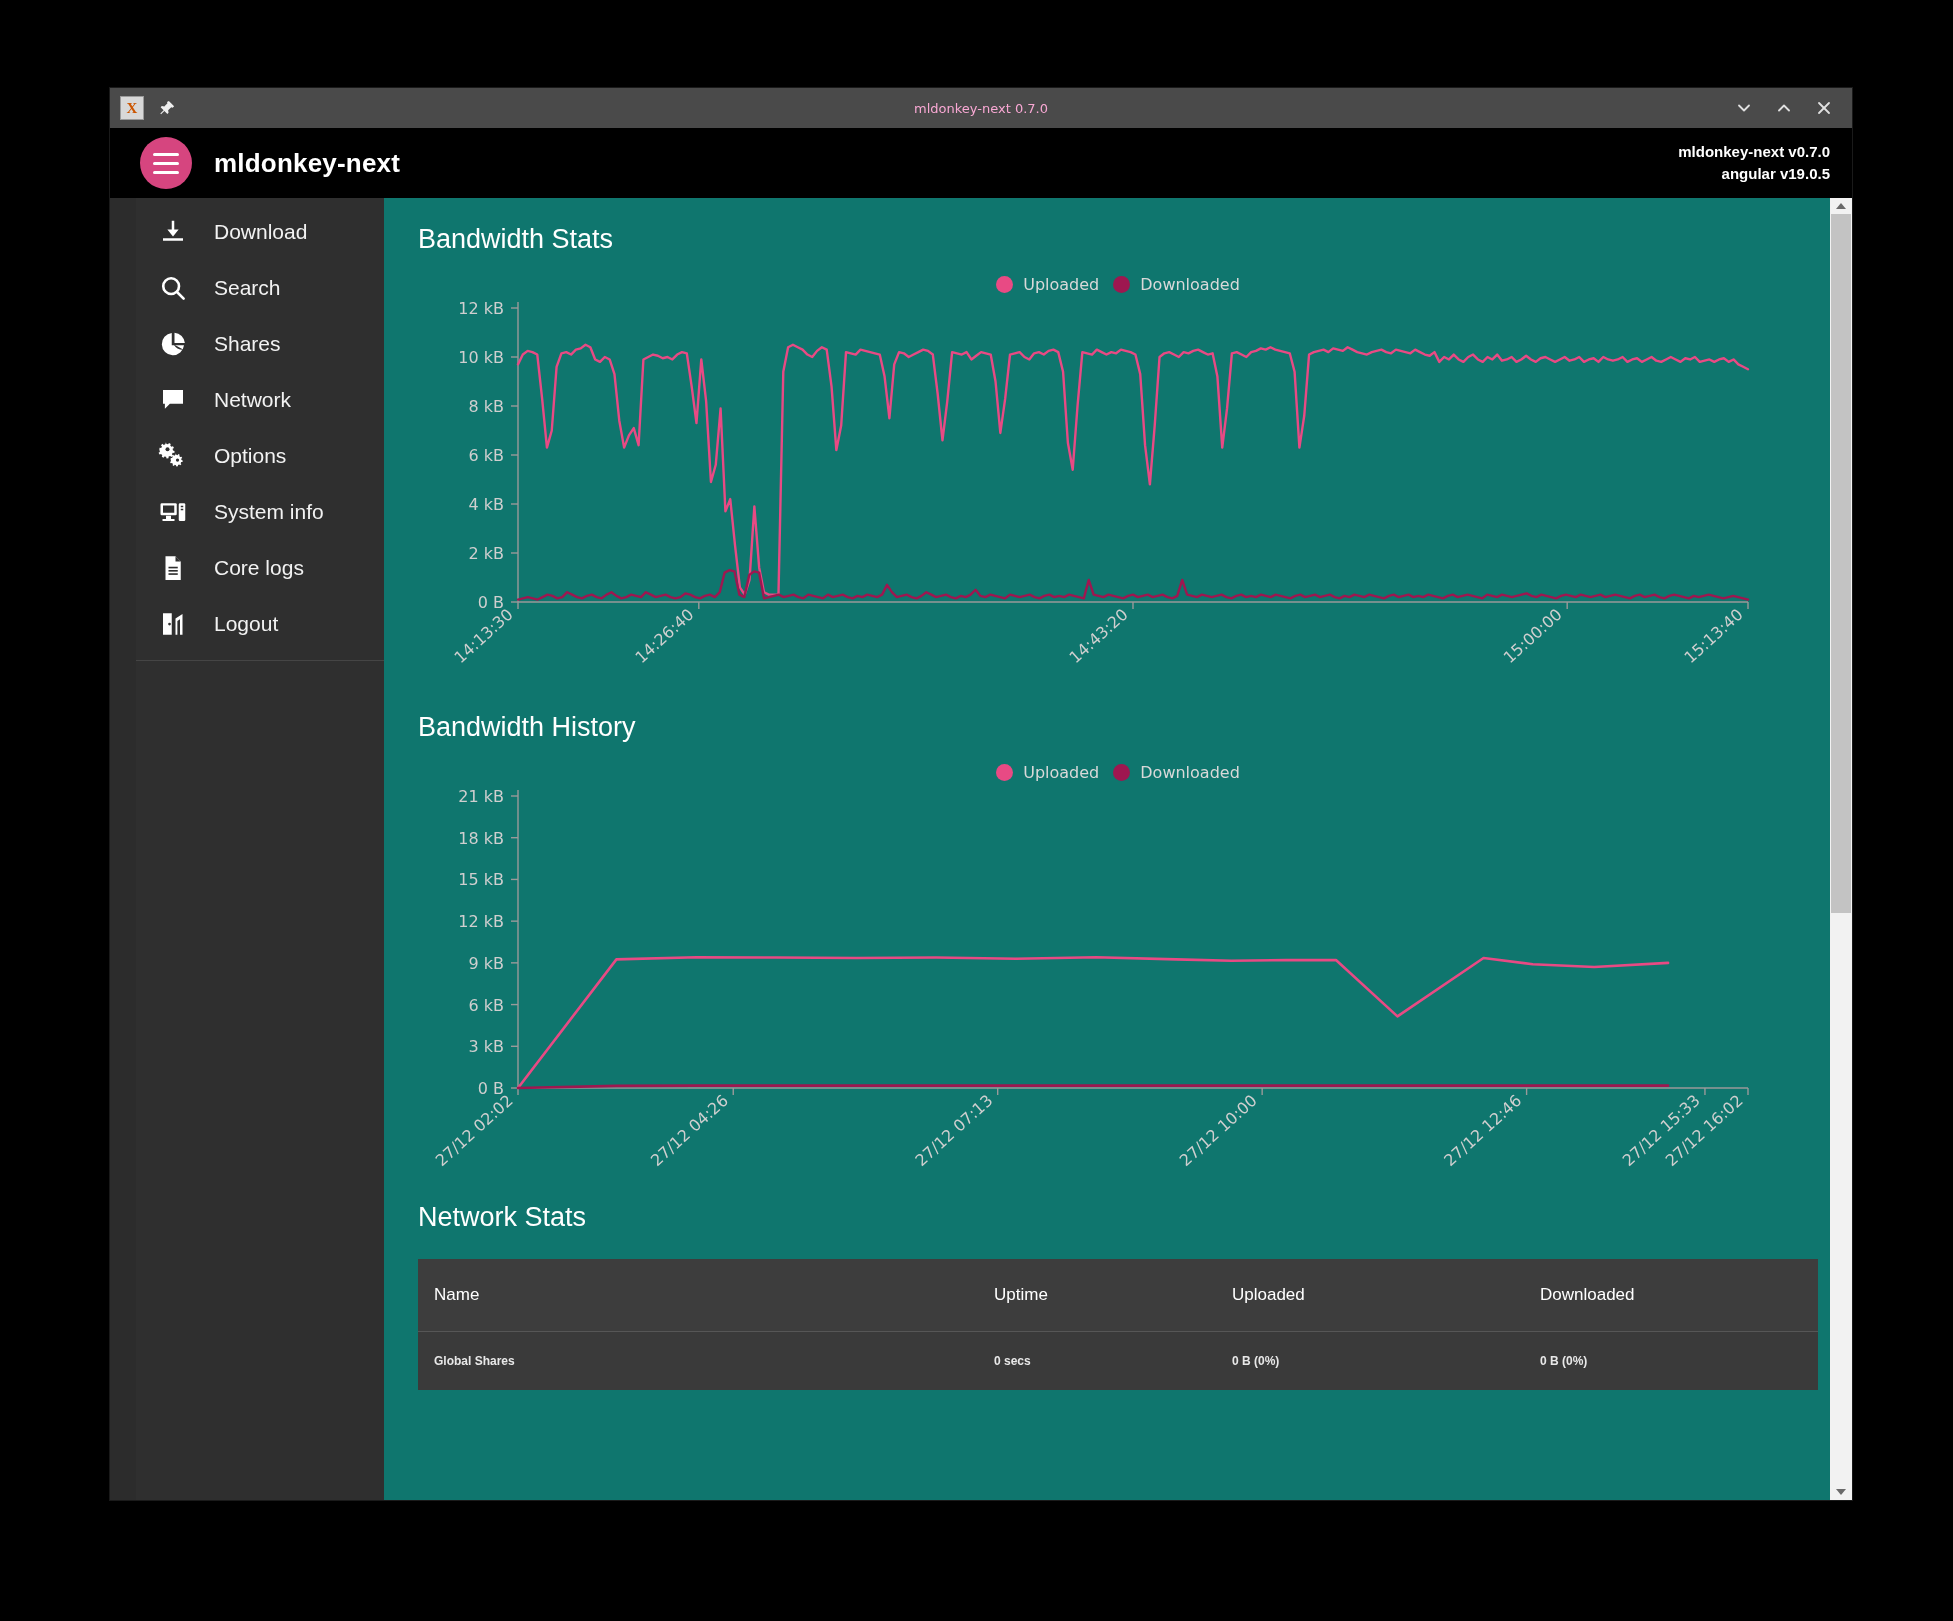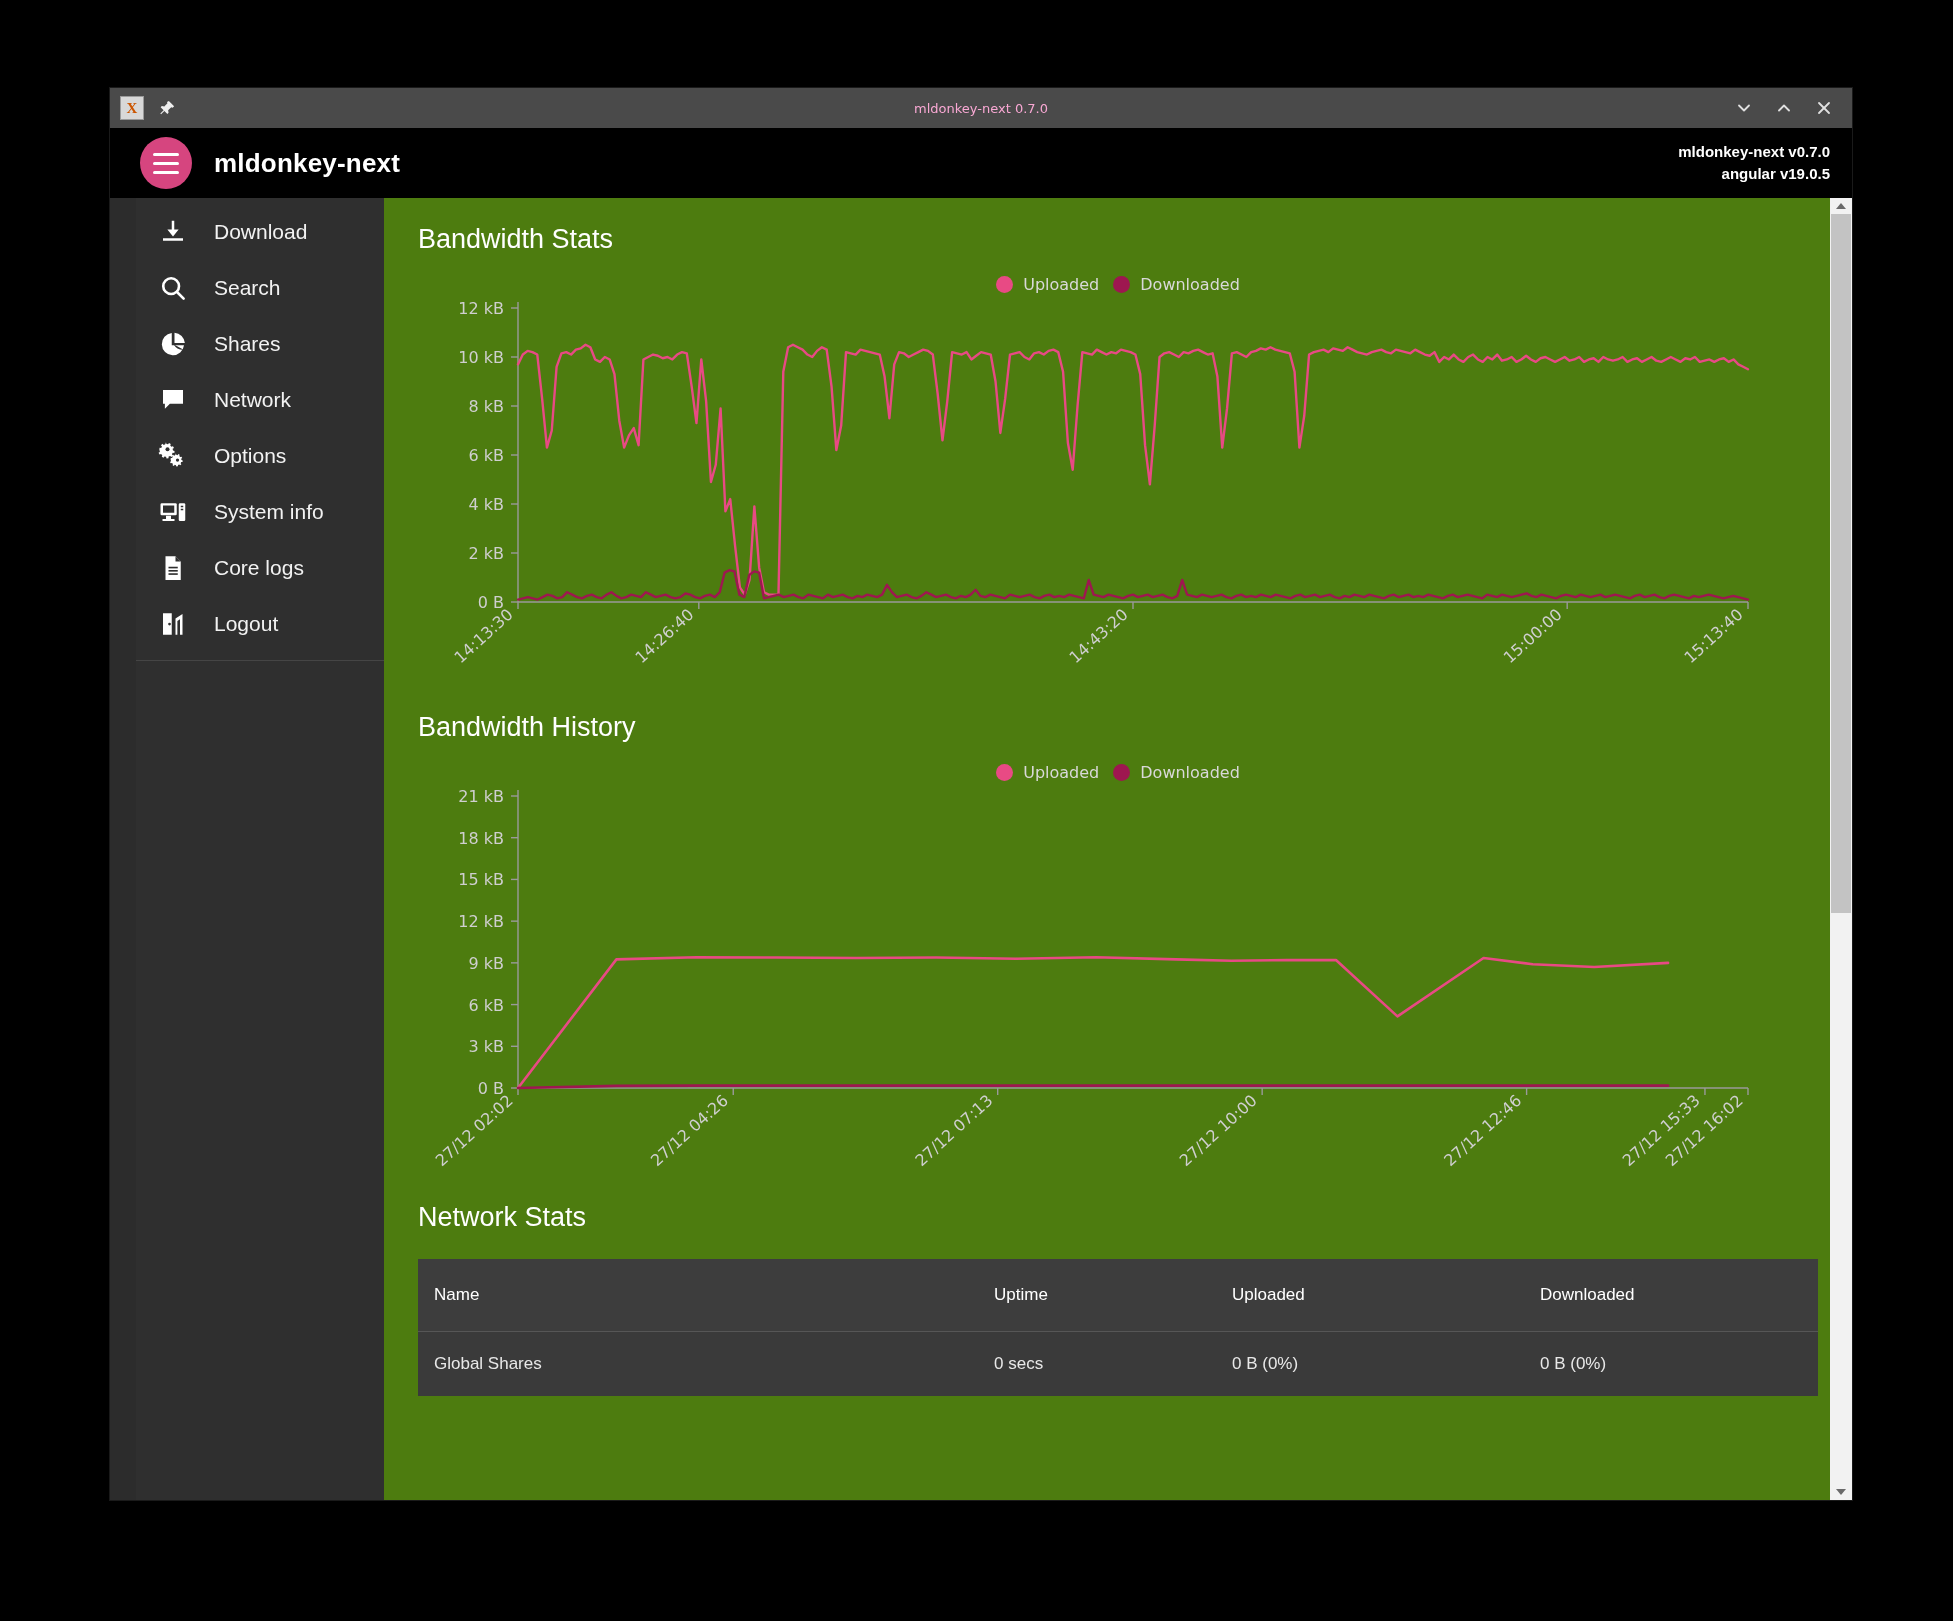--- a/index.html
+++ b/index.html
@@ -75,21 +75,21 @@
     padding-left: 22px; cursor: pointer; color: #f0f0f0;
   }
   .nav-ico {
     width: 42px; flex: 0 0 42px; display: flex; align-items: center; justify-content: flex-start;
     color: #ffffff;
   }
   .nav-label { font-size: 21px; color: #f2f2f2; margin-left: 14px; }
   .nav-sep { height: 1px; background: #454545; margin: 8px 0 8px 0; }
 
   .content {
-    flex: 1; min-width: 0; background: #4d7c0f; position: relative;
+    flex: 1; min-width: 0; background: #0f766e; position: relative;
     padding: 0 0 0 0; overflow: hidden;
   }
   .content-inner { padding: 22px 34px 0 34px; }
 
   .section-title { color: #ffffff; font-size: 27px; font-weight: 400; margin: 4px 0 0 0; }
 
   .legend { display: flex; align-items: center; justify-content: center; gap: 14px; margin-top: 20px; }
   .legend-item { display: flex; align-items: center; gap: 10px; }
   .legend-dot { width: 17px; height: 17px; border-radius: 50%; }
   .legend-label { color: #d9d9d9; font-size: 16px; font-family: "DejaVu Sans", sans-serif; }
@@ -98,21 +98,21 @@
   .chart-svg { display: block; }
 
   
   .table { width: 100%; border-collapse: collapse; margin-top: 26px; background: #3a3a3a; }
   .table thead th {
     text-align: left; color: #ffffff; font-size: 17px; font-weight: normal;
     padding: 26px 0 26px 16px; background: #3d3d3d;
     border-bottom: 1px solid #565656;
   }
   .table tbody td {
-    color: #e8e8e8; font-size: 17px; padding: 22px 0 22px 16px; background: #3a3a3a;
+    color: #e8e8e8; font-size: 12px; padding: 22px 0 22px 16px; background: #3a3a3a; font-weight: bold;
   }
   .col-name  { width: 40%; }
   .col-up    { width: 17%; }
   .col-ul    { width: 22%; }
   .col-dl    { width: 21%; }
 
   
   .scrollbar {
     position: absolute; right: 0; top: 0; bottom: 0; width: 22px;
     background: #f2f2f2; display: flex; flex-direction: column; align-items: center;

